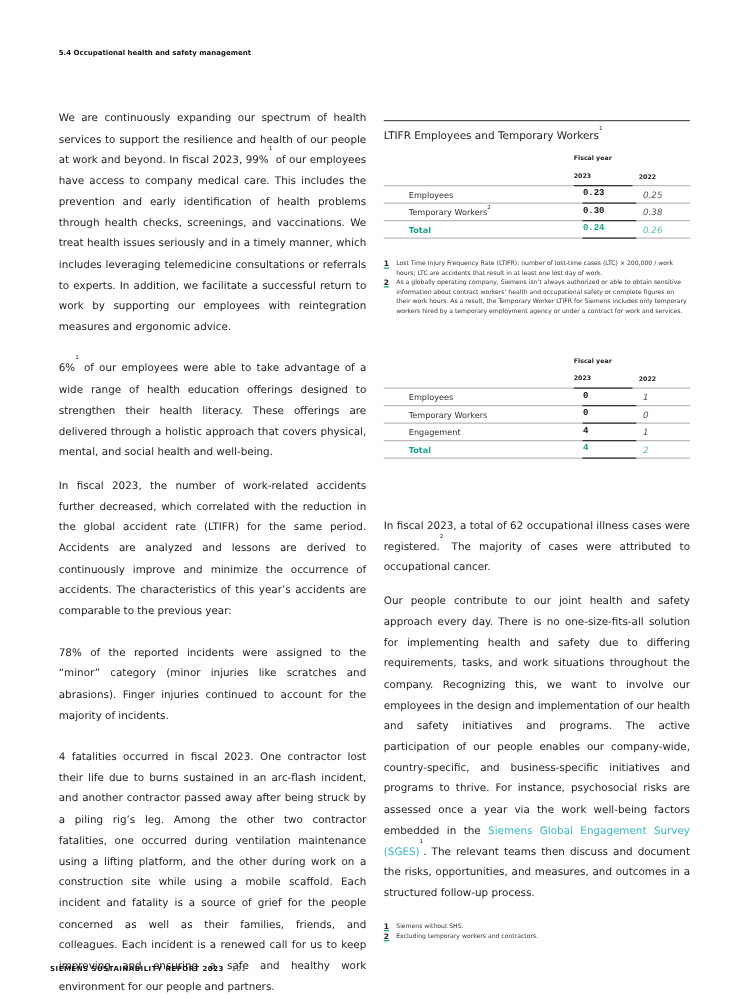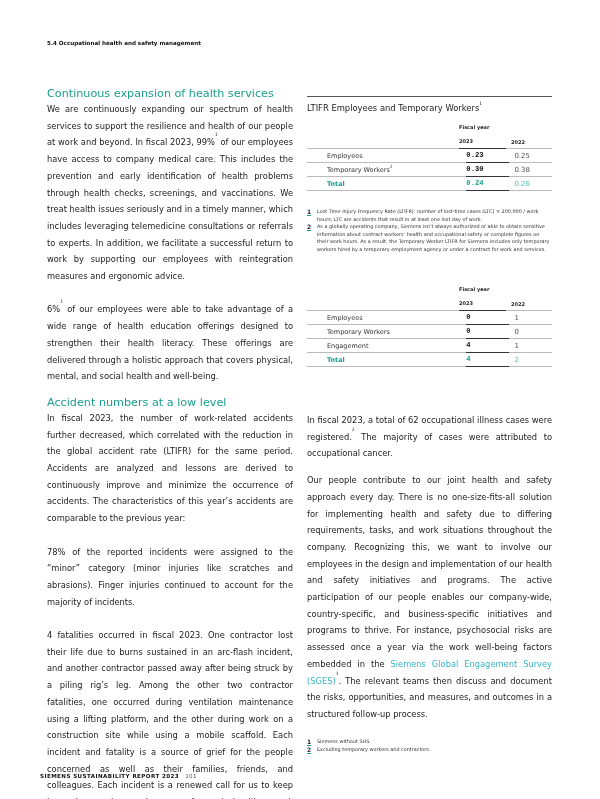--- a/index.html
+++ b/index.html
@@ -18,45 +18,43 @@
   .table-block { position: absolute; left: 307px; width: 245px; }
   .tbl-title { font-size: 8.4px; color: #222; padding-top: 6px; height: 22px; border-top: 1.2px solid #555; }
   .tbl-head-fy { font-size: 5px; font-weight: bold; color: #222; height: 17px; display: flex; align-items: center; padding-left: 152px; }
   .tbl-head-years { display: flex; height: 14px; align-items: center; border-bottom: 0.6px solid #bbb; }
   .tbl-head-years .c1 { width: 152px; }
   .tbl-head-years .c2 { width: 47px; font-size: 5px; font-weight: bold; border-bottom: 1.8px solid #333; height: 14px; display: flex; align-items: center; }
   .tbl-head-years .c3 { width: 46px; font-size: 5px; font-weight: bold; padding-left: 5px; }
   .tbl-row { display: flex; height: 14px; align-items: center; border-bottom: 0.6px solid #bbb; font-size: 6.5px; color: #333; }
   .tbl-row .c1 { width: 152px; margin-left: 20px; }
   .tbl-row .c2 { width: 47px; font-weight: bold; font-size: 7.2px; color: #111; border-bottom: 1.8px solid #333; height: 14px; display: flex; align-items: center; font-family: Liberation Mono, monospace; }
-  .tbl-row .c3 { width: 46px; padding-left: 5px; font-size: 7px; color: #555; }
+  .tbl-row .c3 { width: 46px; padding-left: 5px; font-size: 7px; color: #555; font-style: italic; }
   .tbl-row.total .c1 { color: #1a9e8c; font-weight: bold; }
   .tbl-row.total .c2 { color: #1a9e8c; }
   .tbl-row.total .c3 { color: #5cc0b3; }
 
   .footnotes { position: absolute; left: 307px; width: 245px; font-size: 4.9px; line-height: 7.6px; color: #333; }
   .fn { display: flex; }
   .fn-num { width: 10px; font-weight: bold; font-size: 6px; color: #222; text-decoration: underline; text-decoration-color: #1a9e8c; flex-shrink: 0; }
   .fn-text { flex: 1; }
 
   .footer { position: absolute; left: 40px; top: 773px; font-size: 5.6px; font-weight: bold; letter-spacing: 0.4px; color: #111; }
   .footer .pg { font-weight: normal; margin-left: 6px; color: #555; }
 </style>
 </head>
 <body>
 
 <div class="section-label">5.4 Occupational health and safety management</div>
 
 <div class="col col-left">
-  <h2>Continuous expansion of health services</h2>
   <p><span>We are continuously expanding our spectrum of health services to support the resilience and health of our people at work and beyond. In fiscal 2023, 99%</span><sup>1</sup><span> of our employees have access to company medical care. This includes the prevention and early identification of health problems through health checks, screenings, and vaccinations. We treat health issues seriously and in a timely manner, which includes leveraging telemedicine consultations or referrals to experts. In addition, we facilitate a successful return to work by supporting our employees with reintegration measures and ergonomic advice.</span></p>
   <div class="gap"></div>
   <p><span>6%</span><sup>1</sup><span> of our employees were able to take advantage of a wide range of health education offerings designed to strengthen their health literacy. These offerings are delivered through a holistic approach that covers physical, mental, and social health and well-being.</span></p>
   <div class="gap" style="height:10px"></div>
-  <h2>Accident numbers at a low level</h2>
   <p>In fiscal 2023, the number of work-related accidents further decreased, which correlated with the reduction in the global accident rate (LTIFR) for the same period. Accidents are analyzed and lessons are derived to continuously improve and minimize the occurrence of accidents. The characteristics of this year’s accidents are comparable to the previous year:</p>
   <div class="gap"></div>
   <p>78% of the reported incidents were assigned to the “minor” category (minor injuries like scratches and abrasions). Finger injuries continued to account for the majority of incidents.</p>
   <div class="gap"></div>
   <p>4 fatalities occurred in fiscal 2023. One contractor lost their life due to burns sustained in an arc-flash incident, and another contractor passed away after being struck by a piling rig’s leg. Among the other two contractor fatalities, one occurred during ventilation maintenance using a lifting platform, and the other during work on a construction site while using a mobile scaffold. Each incident and fatality is a source of grief for the people concerned as well as their families, friends, and colleagues. Each incident is a renewed call for us to keep improving and ensuring a safe and healthy work environment for our people and partners.</p>
 </div>
 
 <div class="table-block" style="top:96px;">
   <div class="tbl-title"><span>LTIFR Employees and Temporary Workers</span><sup>1</sup></div>
   <div class="tbl-head-fy">Fiscal year</div>

